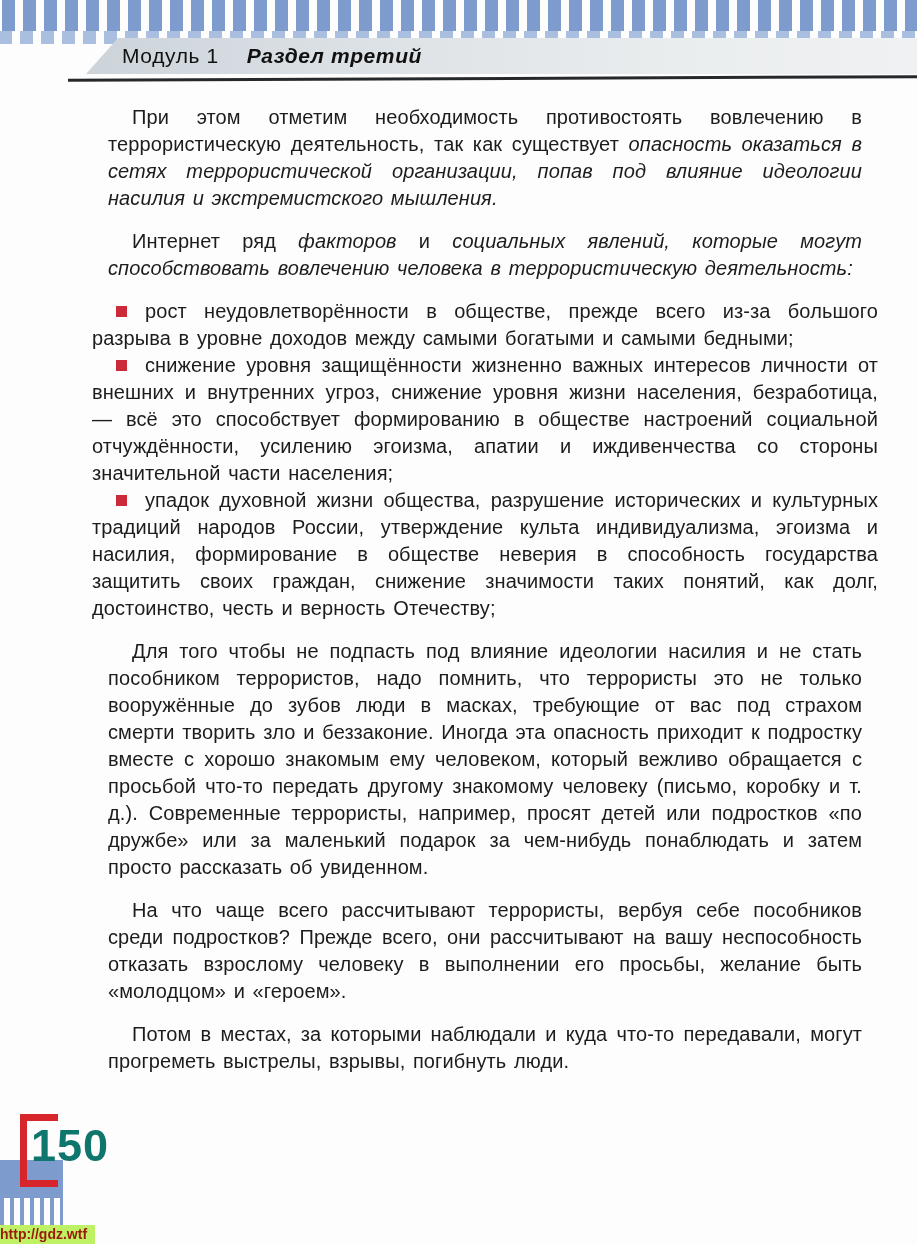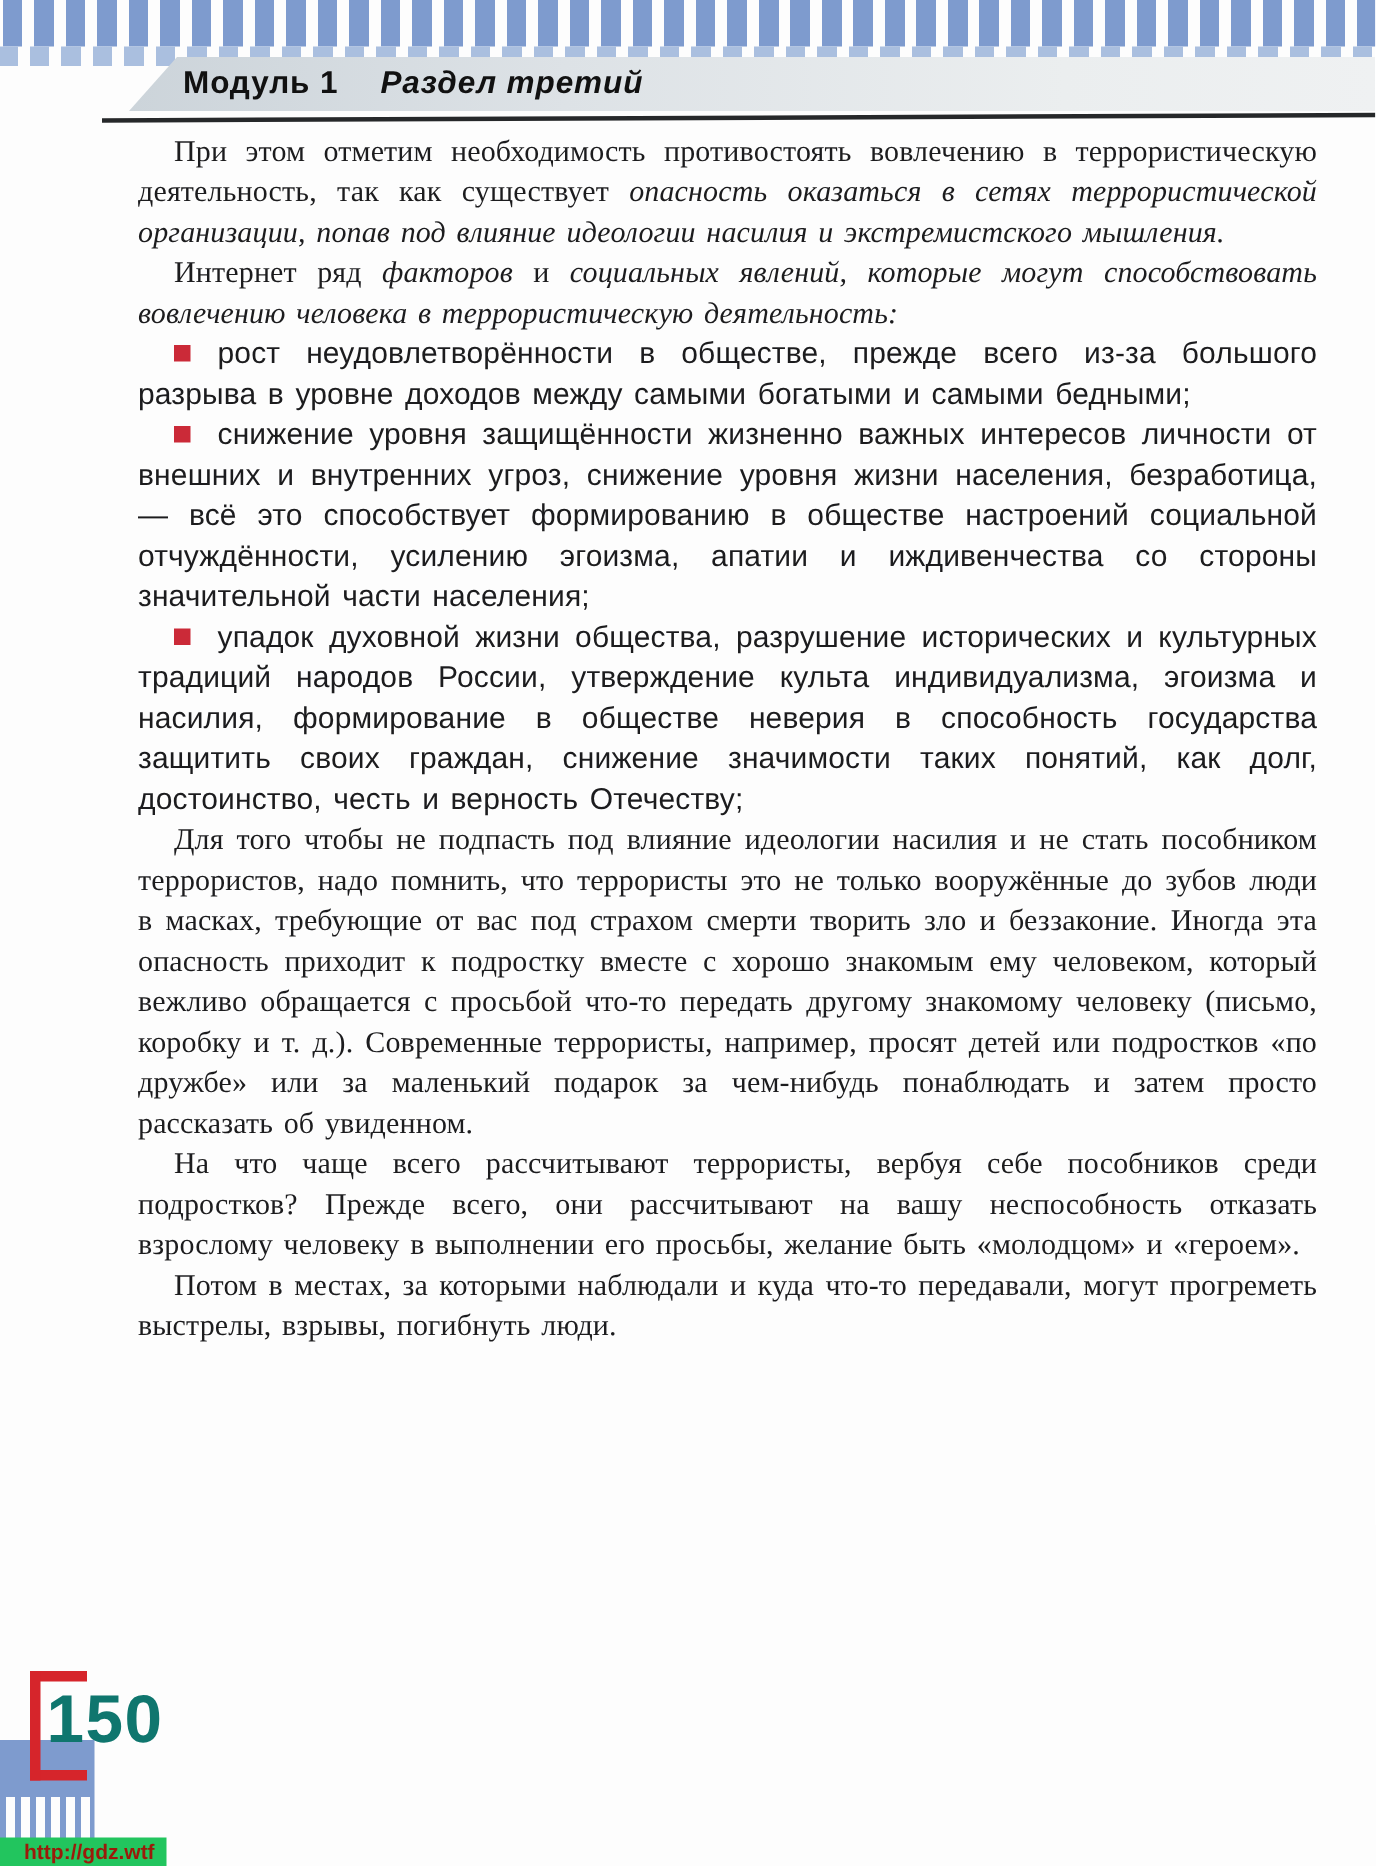--- a/index.html
+++ b/index.html
@@ -24,38 +24,38 @@
 
   
   .header-band {
     position:absolute; left:86px; top:38px; width:831px; height:36px;
     background:linear-gradient(to right, #ccd4da 0%, #dde2e6 35%, #ebeeef 75%, #eff1f2 100%);
     clip-path:polygon(32px 0, 100% 0, 100% 100%, 0 100%);
     display:flex; align-items:center;
     padding-left:36px; box-sizing:border-box;
   }
   .header-band .module {
-    font-weight:bold; font-size:21px; color:#111; letter-spacing:0.6px;
+    font-weight:normal; font-size:21px; color:#111; letter-spacing:0.6px;
   }
   .header-band .section {
     font-weight:bold; font-style:italic; font-size:21px; color:#111;
     margin-left:28px; letter-spacing:0.6px;text-align:center;
   }
   .header-rule {
     position:absolute; left:68px; top:77px; width:849px; height:3px;
     background:#26282a; transform:rotate(-0.25deg);
   }
 
   
   .page-body {
     position:absolute; left:92px; top:88px; width:786px;
     color:#1c1c1e; font-size:20px; line-height:27px;
     text-align:justify; letter-spacing:0.1px; word-spacing:2px;
   }
-  .para { margin:0; text-indent:24px;font-family:Liberation Serif, serif; }
+  .para { margin:16px; text-indent:24px; }
   .bullet { margin:0; text-indent:0; }
   .bullet-sq {
     display:inline-block; width:11px; height:11px;
     background:#cb2a38; margin:0 18px 0 24px;
     position:relative; top:-1px;
   }
   .page-body i { font-style:italic; }
 
   
   .comb { position:absolute; left:0; top:1160px; width:63px; height:68px; }
@@ -71,23 +71,23 @@
     border-bottom:7px solid #d6252b;
     box-sizing:border-box; z-index:3;
   }
   .pagenum {
     position:absolute; left:31px; top:1123px; z-index:4;
     font-size:45px; font-weight:bold; color:#0f766e;
     letter-spacing:1px; line-height:1;
   }
   .watermark {
     position:absolute; left:0; top:1225px; z-index:5;
-    background:#22c55e; color:#9b1a0a;
+    background:#bef264; color:#9b1a0a;
     font-weight:bold; font-size:14px;
-    padding:1px 8px 2px 16px;
+    padding:1px 8px 2px 0;
   }
 </style>
 </head>
 <body>
 
 <div class="page">
 
   <div class="stripes-top">
     <div class="stripes-row1"></div>
     <div class="stripes-row2"></div>

